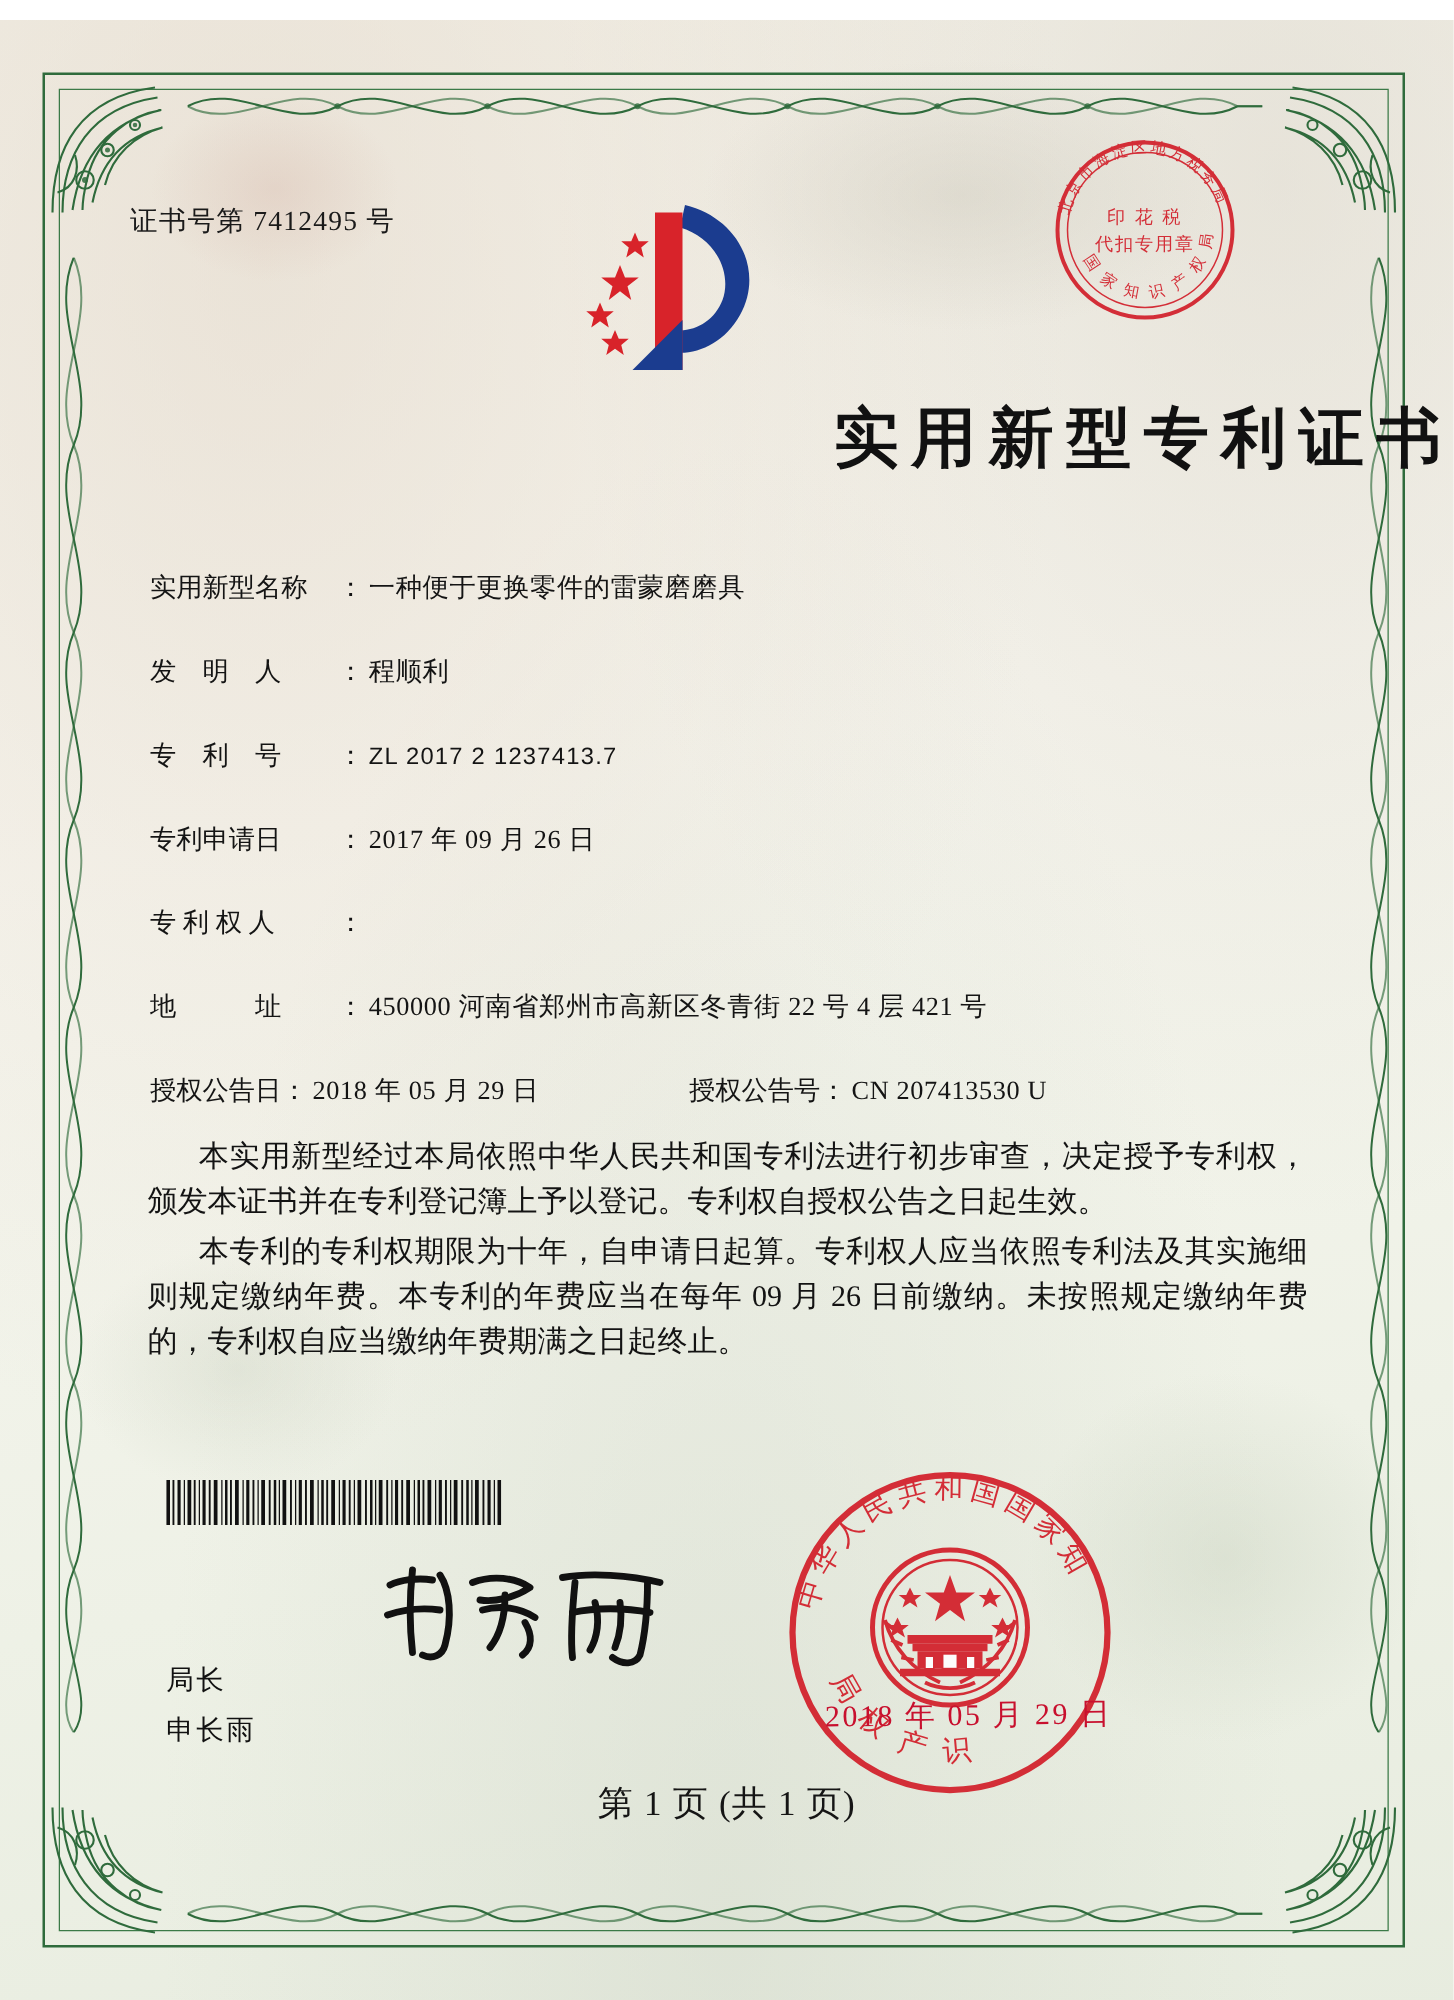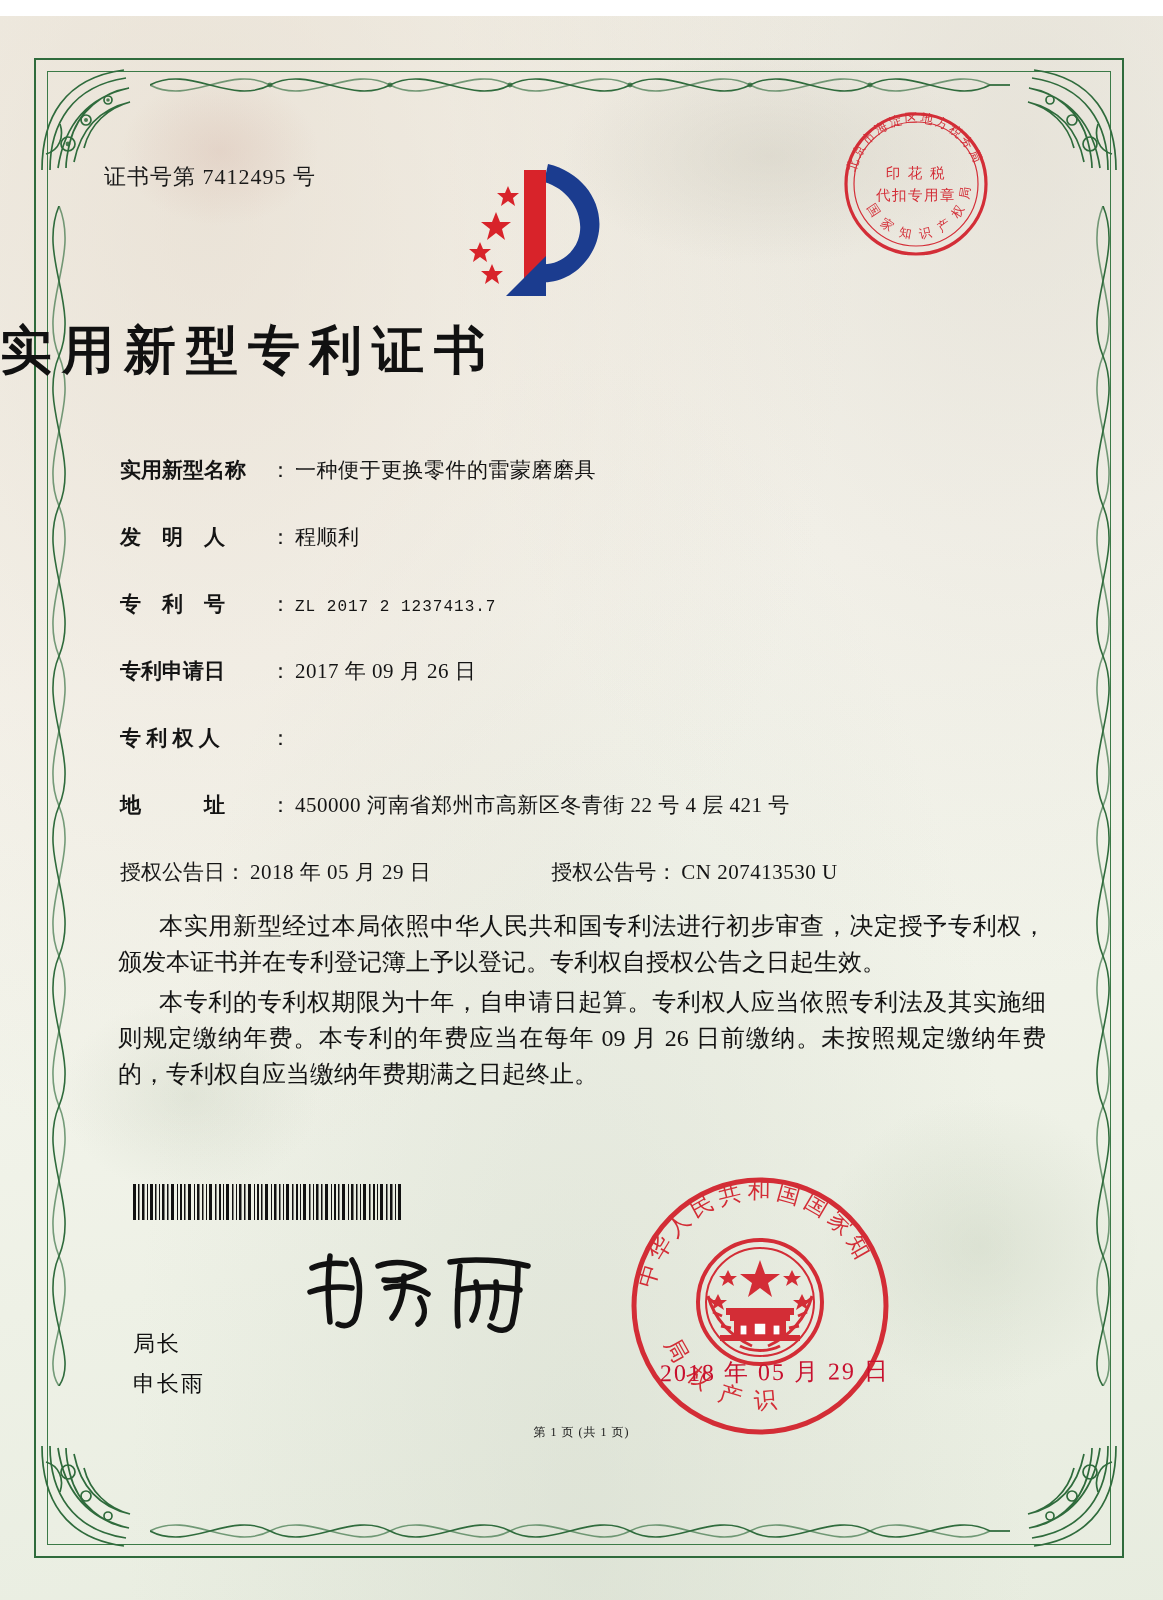--- a/index.html
+++ b/index.html
@@ -105,21 +105,21 @@
     position: absolute;
     left: 836px; top: 88px;
     width: 160px; height: 160px;
   }
 
   
   .doc-title {
     position: absolute;
     left: 0; top: 300px;
     width: 1163px;
-    text-align: left;
+    text-align: right;
     font-family: "DejaVu Serif", "Liberation Serif", serif;
     font-size: 52px;
     font-weight: bold;
     letter-spacing: 10px;
     color: #111;
   }
 
   
   .fields {
     position: absolute;
@@ -131,25 +131,24 @@
     align-items: baseline;
     height: 67px;
     font-size: 21px;
     color: #141414;
     white-space: nowrap;
   }
   .f-label {
     width: 150px;
     display: inline-block;
     letter-spacing: 0px;
-    font-weight: bold;
   }
   .f-colon { margin-right: 4px; }
   .f-value { letter-spacing: 0.5px; }
-  .f-value.mono { font-family: Liberation Mono, monospace; font-size: 16px; letter-spacing: 1px; }
+  .f-value.mono { font-family: Liberation Sans, sans-serif; font-size: 19px; letter-spacing: 1px; }
   .f-right-label { margin-left: 120px; }
 
   
   .paras {
     position: absolute;
     left: 118px; top: 892px;
     width: 928px;
     font-size: 24px;
     line-height: 36px;
     color: #131313;
@@ -197,21 +196,21 @@
     font-family: "Liberation Serif", serif;
     transform: rotate(-0.6deg);
   }
 
   
   .footer {
     position: absolute;
     left: 0; top: 1408px;
     width: 1163px;
     text-align: center;
-    font-size: 12px;
+    font-size: 28px;
     color: #151515;
     letter-spacing: 1px;
   }
 </style>
 </head>
 <body>
 
 <div id="certificate">
 
   <div class="blotch b1"></div>

